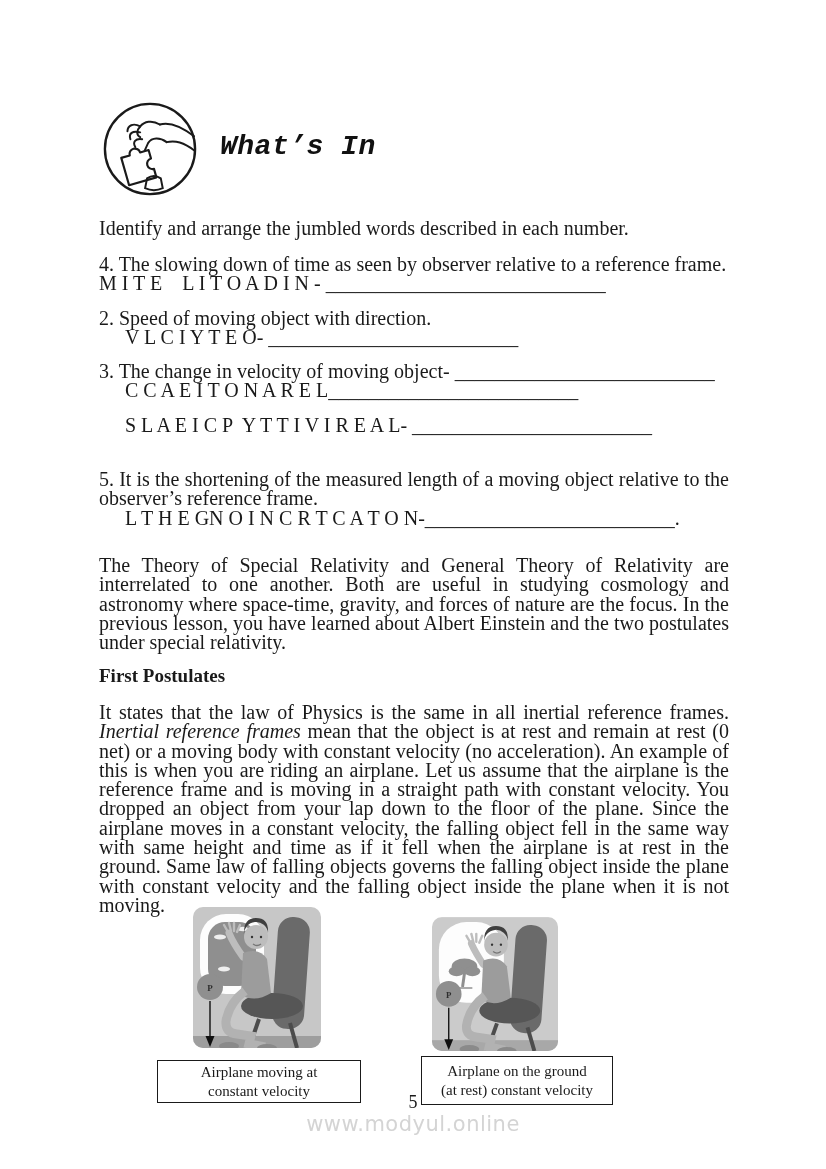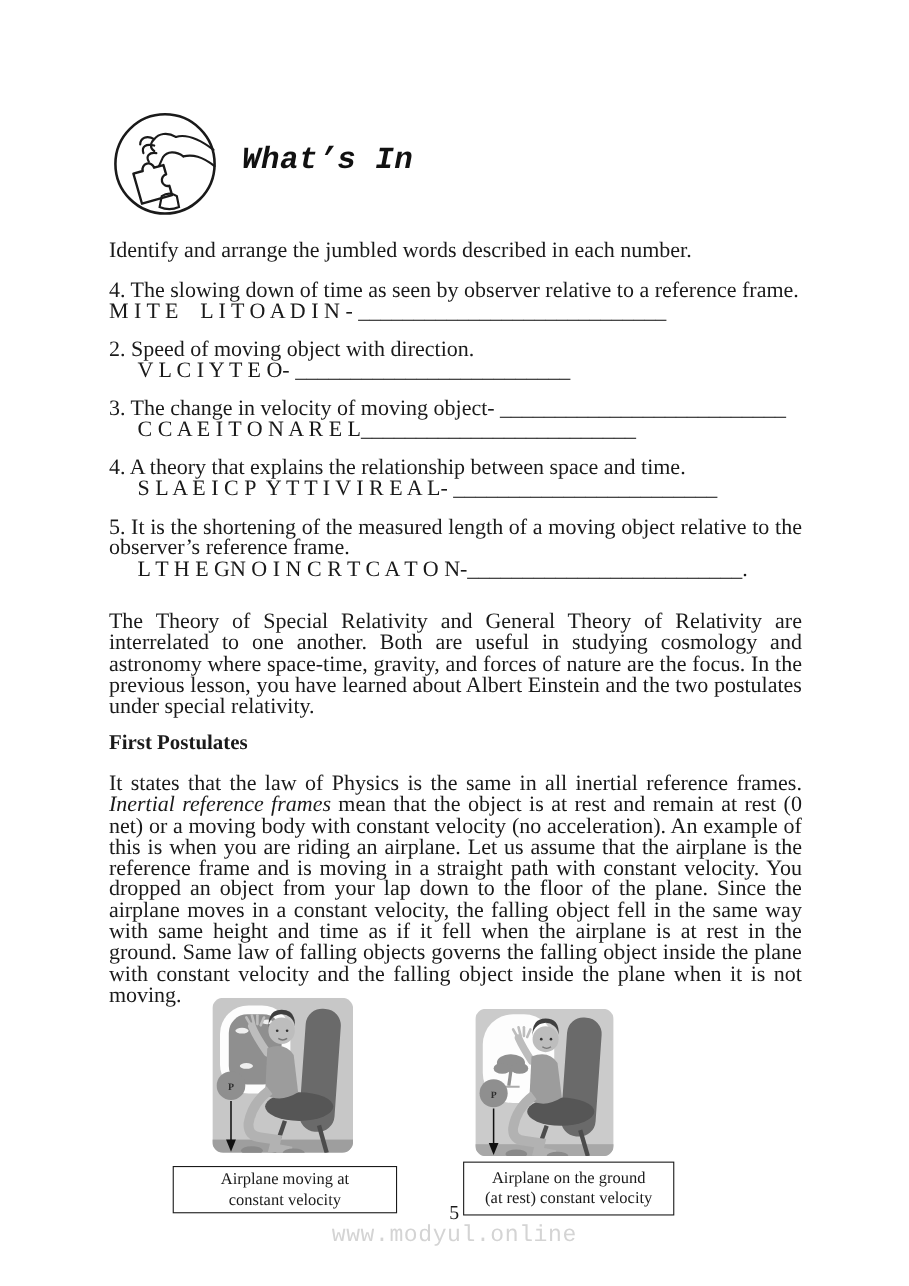--- a/index.html
+++ b/index.html
@@ -88,21 +88,20 @@
     <p>2. Speed of moving object with direction.</p>
     <p class="jumbled indent">V L C I Y T E O- _________________________</p>
   </div>
 
   <div class="abs textblock item" style="top:362px;">
     <p>3. The change in velocity of moving object- __________________________</p>
     <p class="jumbled indent">C C A E I T O N A R E L_________________________</p>
   </div>
 
   <div class="abs textblock item" style="top:416px;">
-    <p>4. A theory that explains the relationship between space and time.</p>
     <p class="jumbled indent">S L A E I C P  Y T T I V I R E A L- ________________________</p>
   </div>
 
   <div class="abs textblock item justify" style="top:470px;">
     <p>5.  It is the shortening of the measured length of a moving object relative to the observer’s reference frame.</p>
     <p class="jumbled indent" style="text-align:left;">L T H E GN O I N C R T C A T O N-_________________________.</p>
   </div>
 
   <p class="abs textblock justify" style="top:556px;">The Theory of Special Relativity and General Theory of Relativity are interrelated to one another. Both are useful in studying cosmology and astronomy where space-time, gravity, and forces of nature are the focus. In the previous lesson, you have learned about Albert Einstein and the two postulates under special relativity.</p>
 
@@ -215,15 +214,15 @@
   <div class="abs caption-box" style="left:157px;top:1060px;width:202px;height:41px;">
     <div>Airplane moving at</div>
     <div>constant velocity</div>
   </div>
   <div class="abs caption-box" style="left:421px;top:1056px;width:190px;height:47px;">
     <div>Airplane on the ground</div>
     <div>(at rest) constant velocity</div>
   </div>
 
   <p class="abs page-number" style="top:1092px;">5</p>
-  <p class="abs watermark" style="top:1112px;font-family:Liberation Mono, monospace;">www.modyul.online</p>
+  <p class="abs watermark" style="top:1112px;">www.modyul.online</p>
 
 </div>
 
 </body></html>

